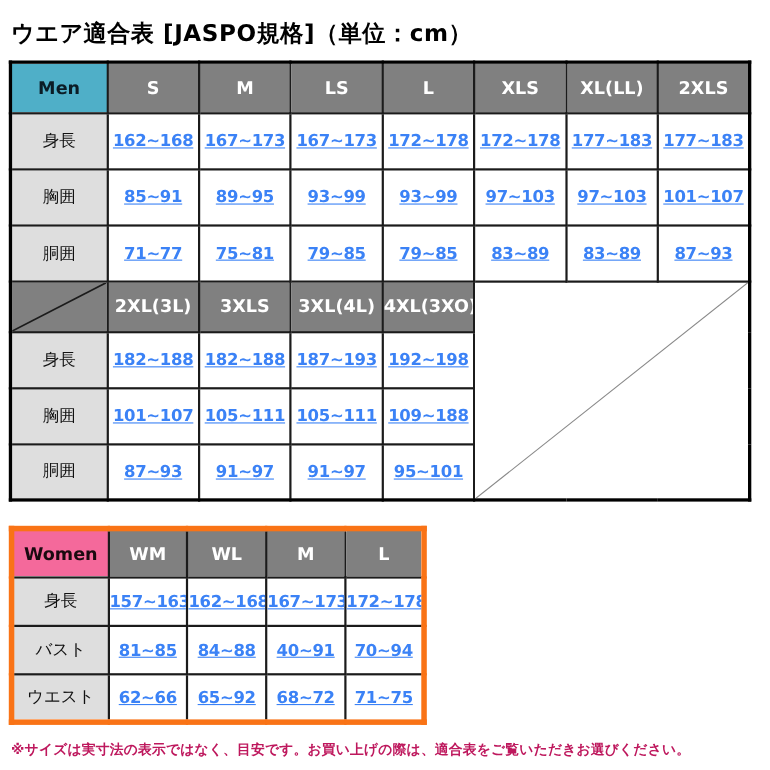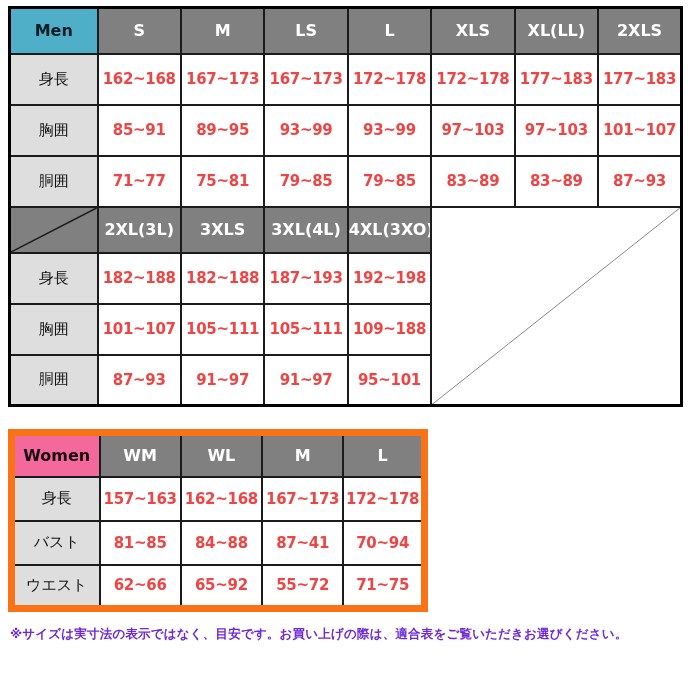--- a/index.html
+++ b/index.html
@@ -8,48 +8,49 @@
     font-family:"DejaVu Sans","Liberation Sans",sans-serif;
     color:#111;
   }
   .page{padding:6px 8px;}
   .title{
     font-size:21px;font-weight:bold;color:#000;
     margin:10px 2px 11px 2px;letter-spacing:0.5px;white-space:nowrap;
   }
   table{border-collapse:collapse;table-layout:fixed;background:#fff;}
   .men-table{width:675px;border:3px solid #000;}
-  .women-table{width:420px;border:7px solid #f97316;margin-top:22px;}
+  .women-table{width:380px;border:5px solid #f97316;margin-top:22px;}
   td{
     border:2px solid #1b1b1b;
     text-align:center;vertical-align:middle;
     padding:0;overflow:hidden;white-space:nowrap;
   }
   tr.hdr-row{height:46px;}
   tr.data-row{height:51px;}
   .women-table tr.hdr-row{height:44px;}
   .women-table tr.data-row{height:44px;}
   .corner-men{background:#4FAFC8;color:#0b1c26;font-weight:bold;font-size:16px;}
   .corner-women{background:#F4699B;color:#1a0a10;font-weight:bold;font-size:16px;}
   .size-hdr{background:#808080;color:#ffffff;font-weight:bold;font-size:16px;}
   .row-label{background:#DEDEDE;color:#111;font-weight:normal;font-size:15px;}
-  .val{background:#ffffff;color:#ef4444;font-weight:bold;font-size:15px;letter-spacing:-0.3px;}
+  .val{background:#ffffff;color:#3b82f6;font-weight:bold;font-size:15px;letter-spacing:-0.3px;text-decoration:underline;}
   .diag-corner{background:#808080;position:relative;}
   .empty-diag{background:#ffffff;position:relative;}
   .diag-svg{position:absolute;left:0;top:0;width:100%;height:100%;display:block;}
   .footer-note{
-    margin:14px 2px 0 2px;font-size:12.5px;font-weight:bold;color:#6d28d9;
+    margin:14px 2px 0 2px;font-size:12.5px;font-weight:bold;color:#be185d;
     letter-spacing:0.2px;white-space:nowrap;
   }
 </style>
 </head>
 <body>
 
 <div class="page">
 
+  <div class="title">ウエア適合表 [JASPO規格]（単位：cm）</div>
 
   <table class="men-table">
     <colgroup>
       <col style="width:88px">
       <col>
         <col>
         <col>
         <col>
         <col>
         <col>
@@ -160,28 +161,28 @@
       <td class="row-label">身長</td>
       <td class="val">157~163</td>
       <td class="val">162~168</td>
       <td class="val">167~173</td>
       <td class="val">172~178</td>
     </tr>
     <tr class="data-row">
       <td class="row-label">バスト</td>
       <td class="val">81~85</td>
       <td class="val">84~88</td>
-      <td class="val">87~41</td>
+      <td class="val">40~91</td>
       <td class="val">70~94</td>
     </tr>
     <tr class="data-row">
       <td class="row-label">ウエスト</td>
       <td class="val">62~66</td>
       <td class="val">65~92</td>
-      <td class="val">55~72</td>
+      <td class="val">68~72</td>
       <td class="val">71~75</td>
     </tr>
   </tbody>
     </table>
 
   <div class="footer-note">※サイズは実寸法の表示ではなく、目安です。お買い上げの際は、適合表をご覧いただきお選びください。</div>
 
 </div>
 
 </body></html>

